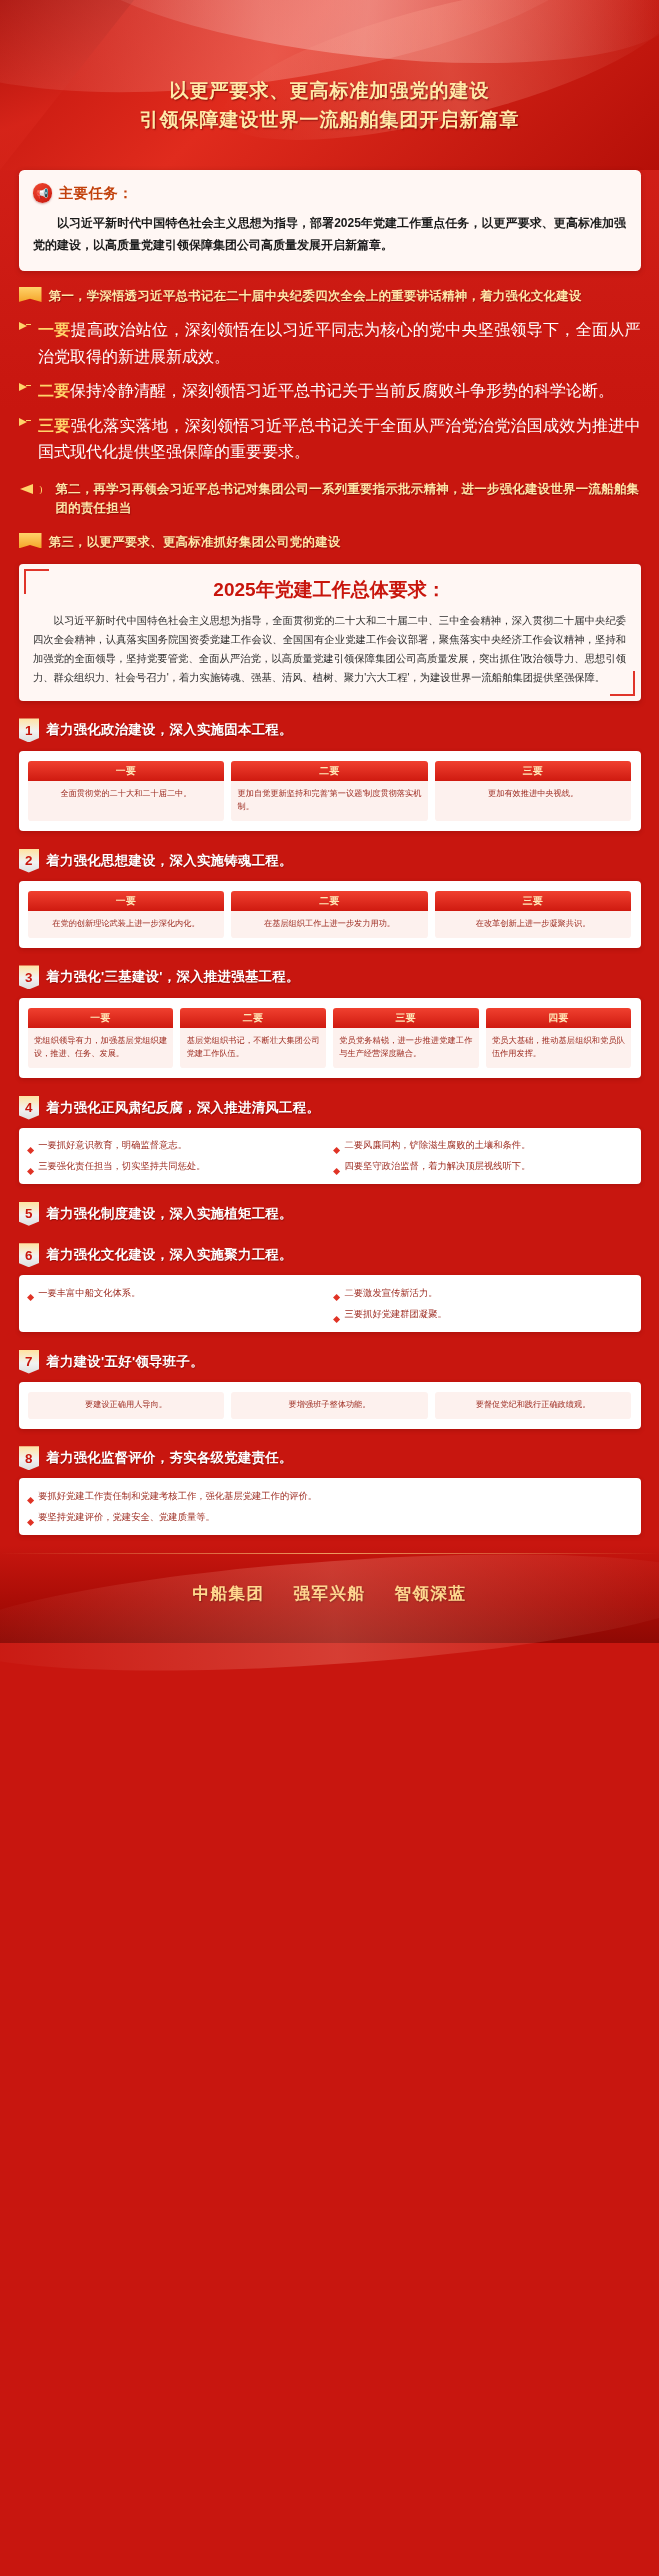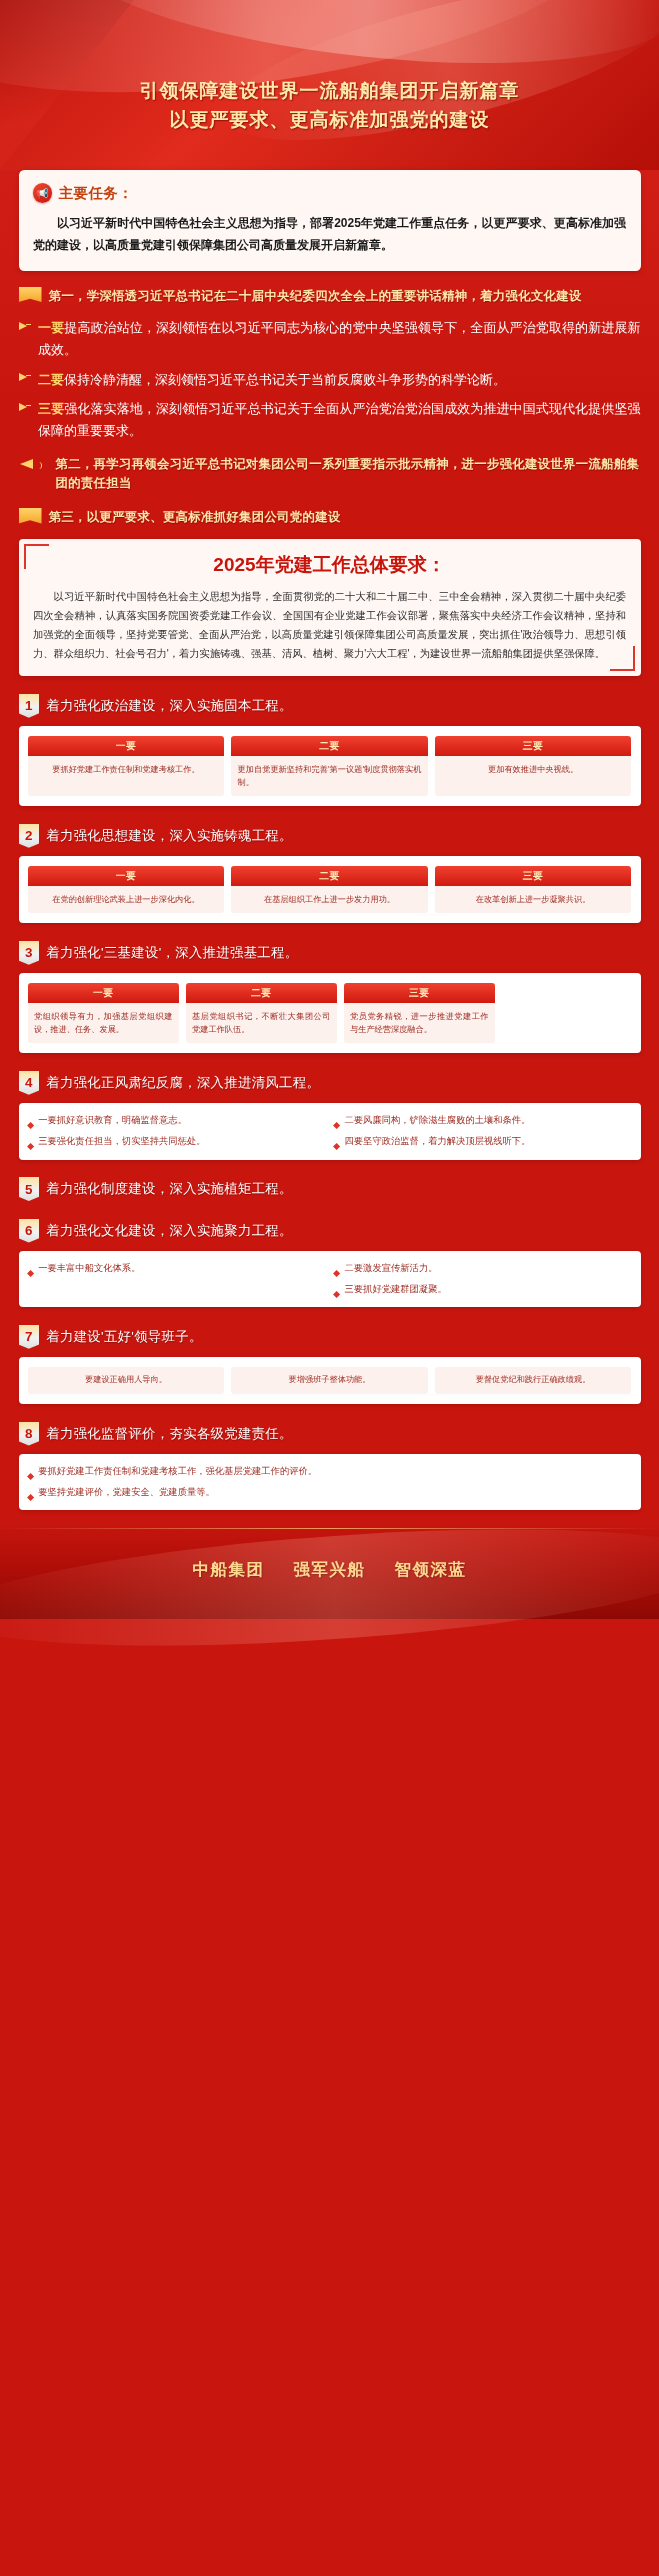--- a/index.html
+++ b/index.html
@@ -171,21 +171,21 @@
     border-left: 8.2px solid #ffd36a;
   }
   .arrow-ico::after {
     content: "";
     position: absolute;
     left: 7.2px; top: 3.6px;
     width: 5.2px; height: 1px;
     background: #ffd36a;
   }
   .arrow-text {
-    font-size: 13px;
+    font-size: 16px;
     line-height: 1.65;
     color: #ffffff;
     text-align: justify;
   }
   .arrow-text b {
     color: #ffd36a;
   }
   
   .mega-row {
     display: flex;
@@ -263,21 +263,21 @@
     background: linear-gradient(180deg, #ffe2a0, #f2f2f2 55%, #dedede);
     color: #c8150c;
     font-size: 13.4px;
     font-weight: bold;
     display: flex; align-items: center; justify-content: center;
     clip-path: polygon(0 0, 100% 0, 100% 82%, 50% 100%, 0 82%);
     box-shadow: 0 1px 2.6px rgba(100,0,0,.35);
   }
   .num-title {
     font-size: 13.4px;
-    font-weight: normal;
+    font-weight: bold;
     color: #ffffff;
     letter-spacing: 0.3px;
     text-shadow: 0.5px 0.5px 1px rgba(90,0,0,.5);
   }
   
   .panel {
     background: #ffffff;
     border-radius: 4.1px;
     padding: 10.3px 9.3px;
     margin-bottom: 3.1px;
@@ -384,22 +384,22 @@
 <body>
 
 <div class="page">
 
   <div class="top-banner">
     <div class="corner-deco"></div>
     <div class="ribbon r1"></div>
     <div class="ribbon r2"></div>
     <div class="ribbon r3"></div>
     <div class="title-wrap">
+      <div class="title-line">以更严要求、更高标准加强党的建设</div>
       <div class="title-line">引领保障建设世界一流船舶集团开启新篇章</div>
-      <div class="title-line">以更严要求、更高标准加强党的建设</div>
     </div>
   </div>
 
   <div class="content">
 
     <div class="card">
       <div class="card-head">
         <div class="head-icon">📢</div>
         <div class="head-title">主要任务：</div>
       </div>
@@ -455,21 +455,21 @@
     </div>
 
     <div class="num-head">
       <div class="num-badge">1</div>
       <div class="num-title">着力强化政治建设，深入实施固本工程。</div>
     </div>
     <div class="panel">
       <div class="tag-grid cols-3">
         <div class="tag-cell">
           <div class="tag-label">一要</div>
-          <div class="tag-body">要抓好党建工作责任制和党建考核工作。</div>
+          <div class="tag-body">全面贯彻党的二十大和二十届二中。</div>
         </div>
         <div class="tag-cell">
           <div class="tag-label">二要</div>
           <div class="tag-body">更加自觉更新坚持和完善'第一议题'制度贯彻落实机制。</div>
         </div>
         <div class="tag-cell">
           <div class="tag-label">三要</div>
           <div class="tag-body">更加有效推进中央视线。</div>
         </div>
       </div>
@@ -506,20 +506,24 @@
           <div class="tag-label">一要</div>
           <div class="tag-body">党组织领导有力，加强基层党组织建设，推进、任务、发展。</div>
         </div>
         <div class="tag-cell">
           <div class="tag-label">二要</div>
           <div class="tag-body">基层党组织书记，不断壮大集团公司党建工作队伍。</div>
         </div>
         <div class="tag-cell">
           <div class="tag-label">三要</div>
           <div class="tag-body">党员党务精锐，进一步推进党建工作与生产经营深度融合。</div>
+        </div>
+        <div class="tag-cell">
+          <div class="tag-label">四要</div>
+          <div class="tag-body">党员大基础，推动基层组织和党员队伍作用发挥。</div>
         </div>
       </div>
     </div>
 
     <div class="num-head">
       <div class="num-badge">4</div>
       <div class="num-title">着力强化正风肃纪反腐，深入推进清风工程。</div>
     </div>
     <div class="panel">
       <div class="two-col-list">

